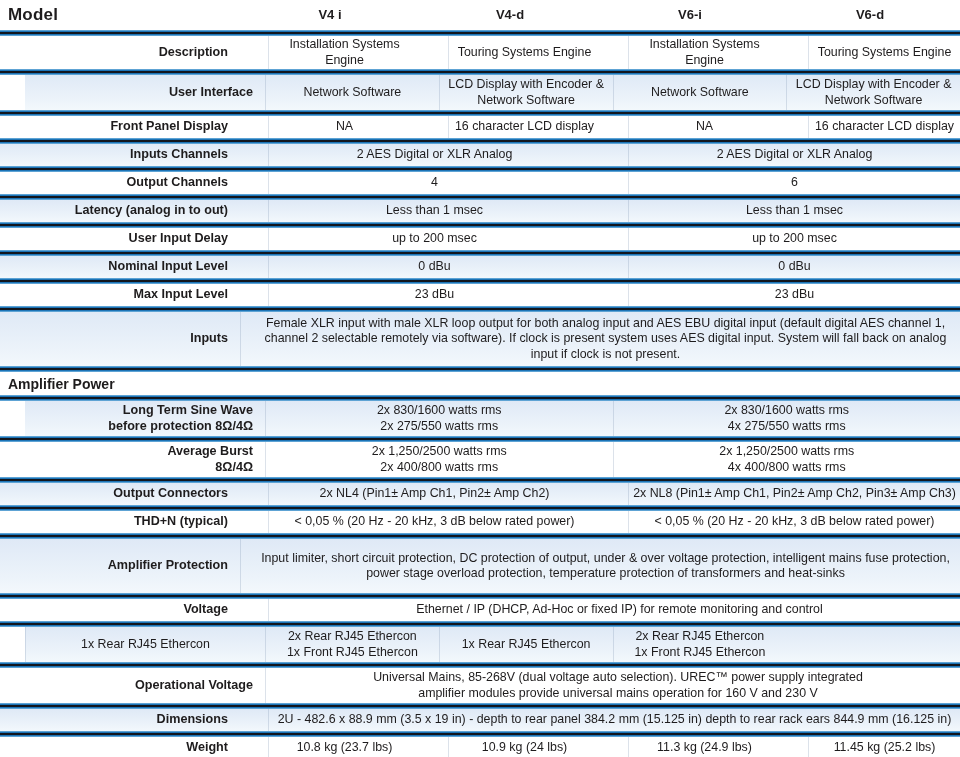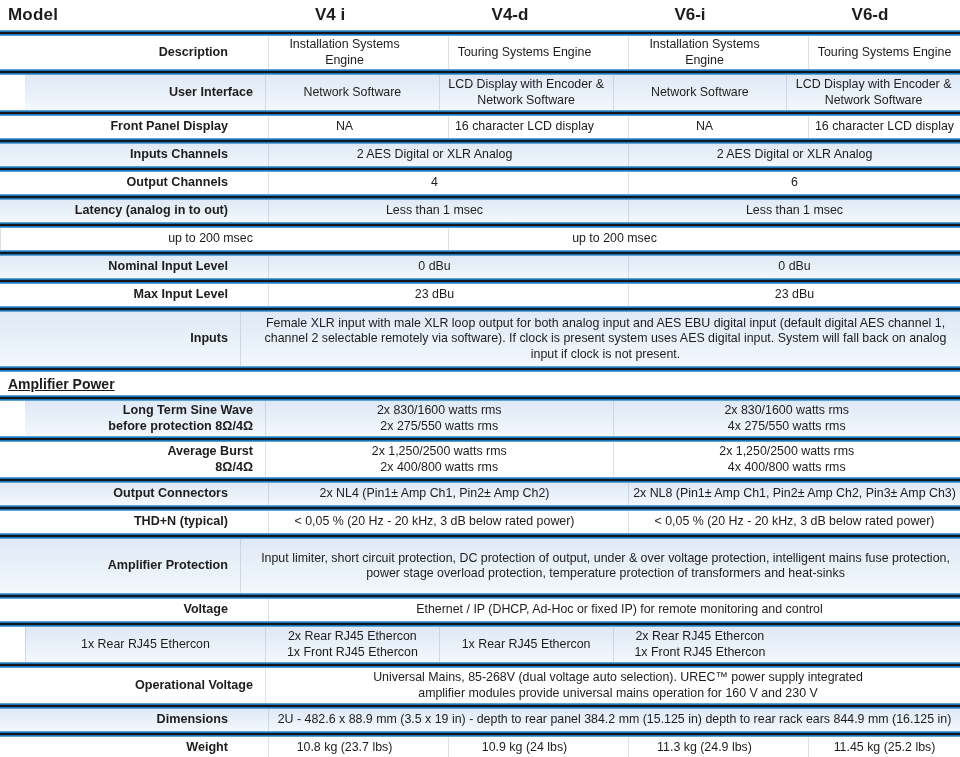--- a/index.html
+++ b/index.html
@@ -14,27 +14,27 @@
   .cell.data { border-left:1px solid rgba(140,160,185,.30); }
   .span2 { grid-column: span 2; }
   .span4 { grid-column: span 4; }
   .full-pad { padding-left:14px; padding-right:4px; }
 
   .h1 { min-height:22px;gap:28px; }
   .h2 { min-height:35px;margin-left:25px; }
   .h3 { min-height:54px; }
 
   .row.header { min-height:30px; }
-  .row.header .cell { border-left:none; font-weight:bold; font-size:17px; }
+  .row.header .cell { border-left:none; font-weight:bold; font-size:13px; }
   .row.header .model { justify-content:flex-start; text-align:left; padding-left:8px; font-size:17px; letter-spacing:.2px; }
 
   .alt { background:linear-gradient(to bottom, #dfe9f6 0%, #ecf3fa 70%, #f3f8fc 100%); }
 
   .section-row { display:flex; align-items:center; min-height:23px; }
-  .section-title { font-weight:bold; font-size:14px; padding-left:8px;text-decoration:underline; }
+  .section-title { font-weight:bold; font-size:14px; padding-left:8px; }
 
   .sep { height:6px; background:linear-gradient(to bottom,
          #5ea3d4 0, #5ea3d4 1px,
          #1d74b6 1px, #1d74b6 2px,
          #12161e 2px, #12161e 4px,
          #1d74b6 4px, #1d74b6 5px,
          #5ea3d4 5px, #5ea3d4 6px); }
   .bottom-fade { height:5px; background:linear-gradient(to bottom,#dce7f3,#ffffff); }
 </style>
 </head>
@@ -95,20 +95,21 @@
   <div class="sep"></div>
 
   <div class="row h1 alt">
     <div class="cell label">Latency  (analog in to out)</div>
     <div class="cell data span2">Less than 1 msec</div>
     <div class="cell data span2">Less than 1 msec</div>
   </div>
   <div class="sep"></div>
 
   <div class="row h1">
+    <div class="cell label">User Input Delay</div>
     <div class="cell data span2">up to 200 msec</div>
     <div class="cell data span2">up to 200 msec</div>
   </div>
   <div class="sep"></div>
 
   <div class="row h1 alt">
     <div class="cell label">Nominal Input Level</div>
     <div class="cell data span2">0 dBu</div>
     <div class="cell data span2">0 dBu</div>
   </div>

